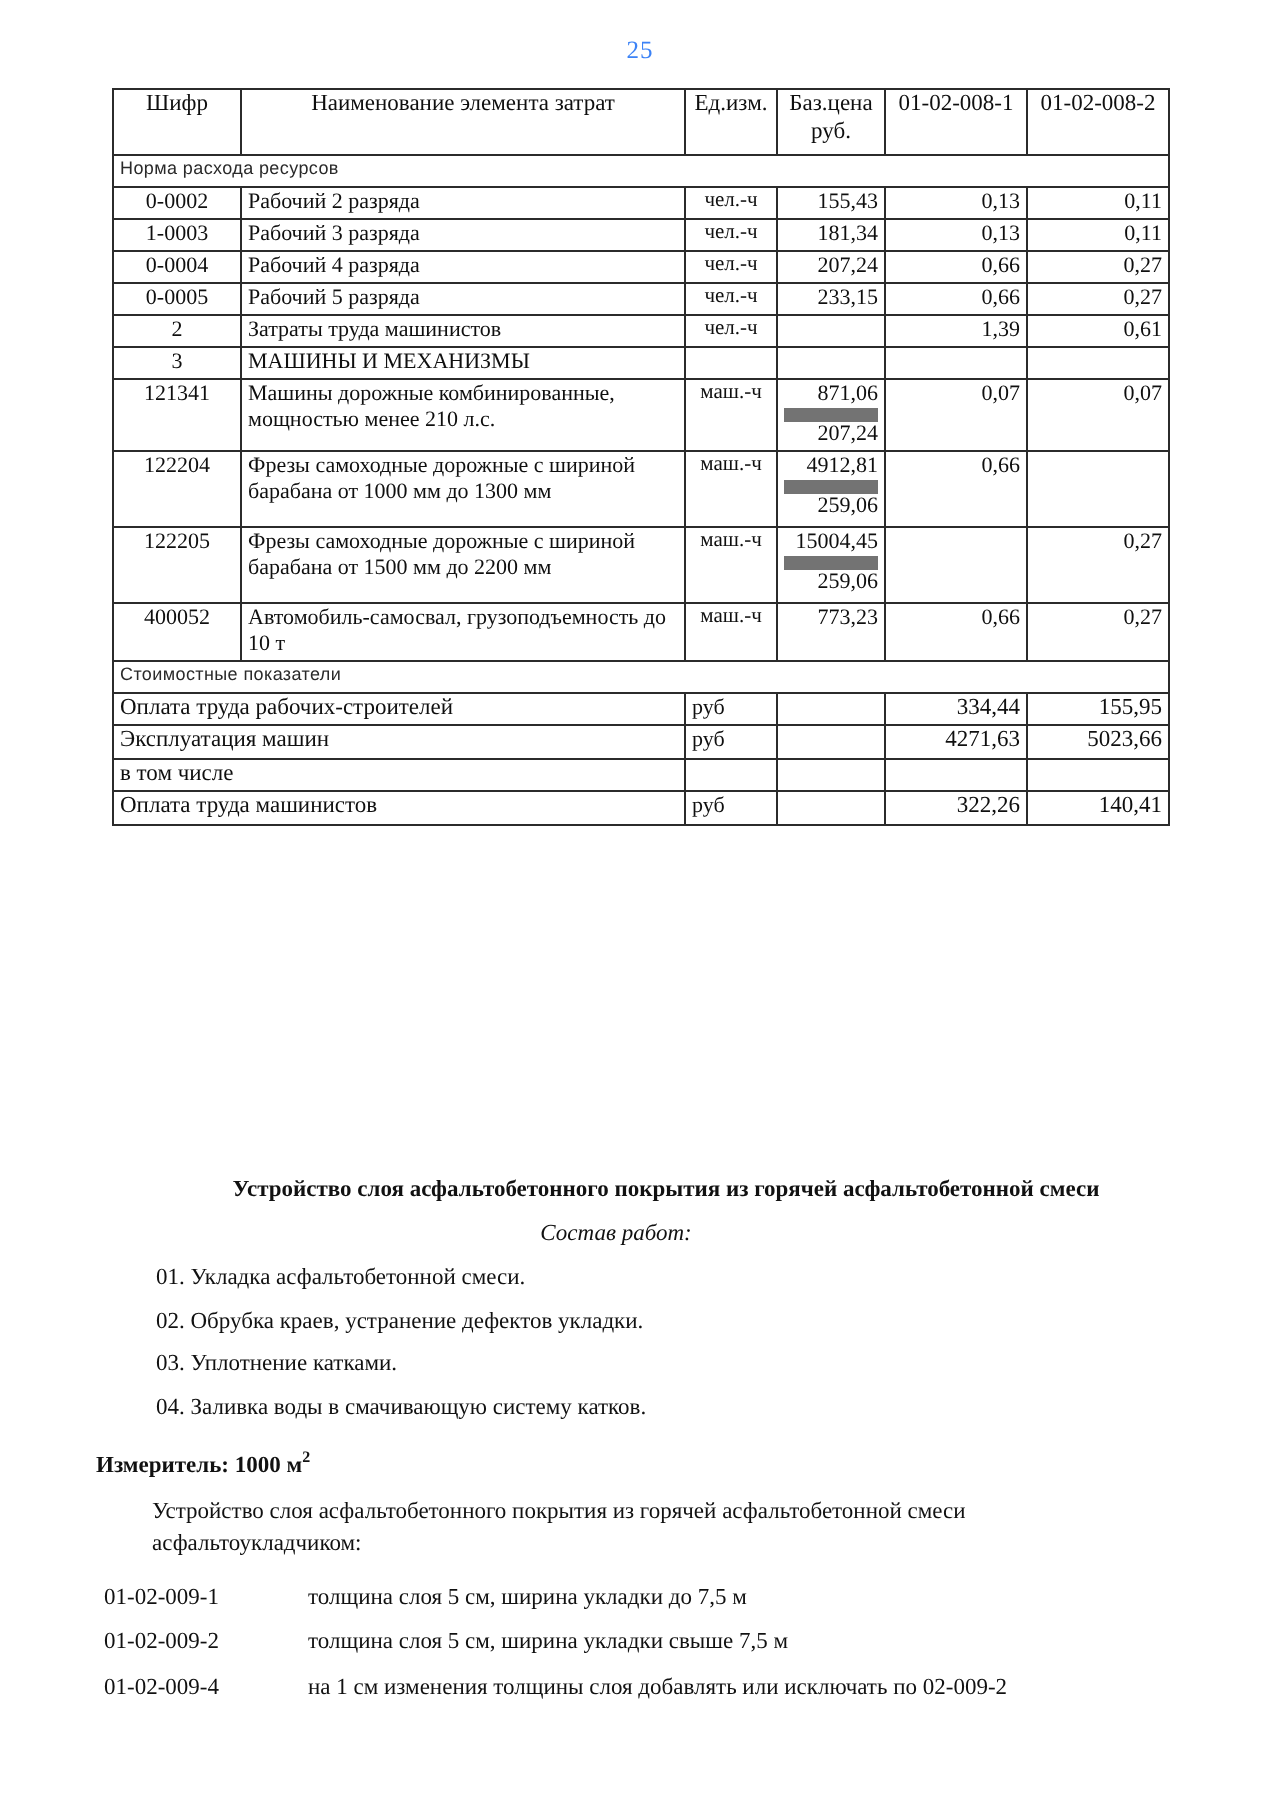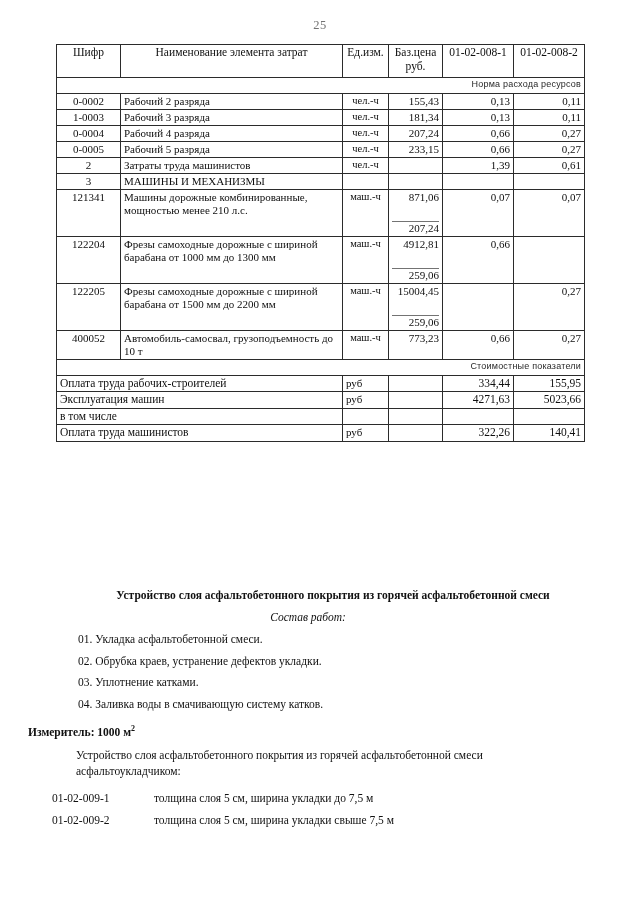--- a/index.html
+++ b/index.html
@@ -24,21 +24,21 @@
   }
 
   
   .page-number {
     position: absolute;
     top: 18px;
     left: 0;
     width: 640px;
     text-align: center;
     font-size: 12.5px;
-    color: #737373;
+    color: #3b82f6;
     letter-spacing: .5px;
   }
 
   
   .table-wrap {
     position: absolute;
     top: 44px;
     left: 56px;
     width: 528px;
   }
@@ -78,38 +78,37 @@
   td.code      { text-align: center; font-size: 11px; padding-top: 2px;}
   td.name      { text-align: left;   font-size: 11px; padding-left: 4px;}
   td.unit      { text-align: center; font-size: 10.5px; padding-top: 2px;}
   td.price     { text-align: right;  font-size: 11px; padding-right: 7px; padding-top: 2px;}
   td.val       { text-align: right;  font-size: 11px; padding-right: 9px; padding-top: 2px;}
 
   td.bold, .bold { font-weight: bold; }
 
   
   td.band {
-    text-align: right;
     font-family: "Liberation Sans", "DejaVu Sans", sans-serif;
     font-size: 9px;
     letter-spacing: .2px;
     color: #2a2a2a;
     padding: 1px 10px 2px 0;
     height: 13px;
   }
 
   
   .frac {
     display: block;
     text-align: right;
   }
   .frac .num {
     display: block;
-    border-bottom: 1px solid #737373;
-    padding-bottom: 17px;
+    border-bottom: 7px solid #737373;
+    padding-bottom: 0px;
     margin-bottom: 0px;
   }
   .frac .den {
     display: block;
     padding-top: 0px;
   }
 
   .tall-1 { height: 24px; }
   .tall-2 { height: 38px; }
 
@@ -161,21 +160,21 @@
     margin: 7px 12px 0 0;
     padding: 0;
   }
   .lower ol.works li {
     margin-left: 78px;
     margin-bottom: 6px;
     font-size: 11.5px;
   }
   .lower .izmeritel {
     font-weight: bold;
-    margin-left: 28px;
+    margin-left: 48px;
     margin-top: 12px;
     font-size: 11.5px;
   }
   .lower .izmeritel sup { font-size: 8px; vertical-align: super; }
   .lower .desc {
     margin-left: 76px;
     margin-top: 8px;
     margin-right: 50px;
     font-size: 11.5px;
     line-height: 1.35;
@@ -395,18 +394,22 @@
     <table class="variants">
       <tbody>
         <tr>
           <td class="vcode">01-02-009-1</td>
           <td class="vtext">толщина слоя  5 см, ширина укладки до 7,5 м</td>
         </tr>
         <tr>
           <td class="vcode">01-02-009-2</td>
           <td class="vtext">толщина слоя  5 см, ширина укладки свыше 7,5 м</td>
         </tr>
+        <tr>
+          <td class="vcode">01-02-009-4</td>
+          <td class="vtext">на 1 см изменения толщины слоя добавлять или исключать по 02-009-2</td>
+        </tr>
       </tbody>
     </table>
 
   </div>
 
 </div>
 
 </body></html>

